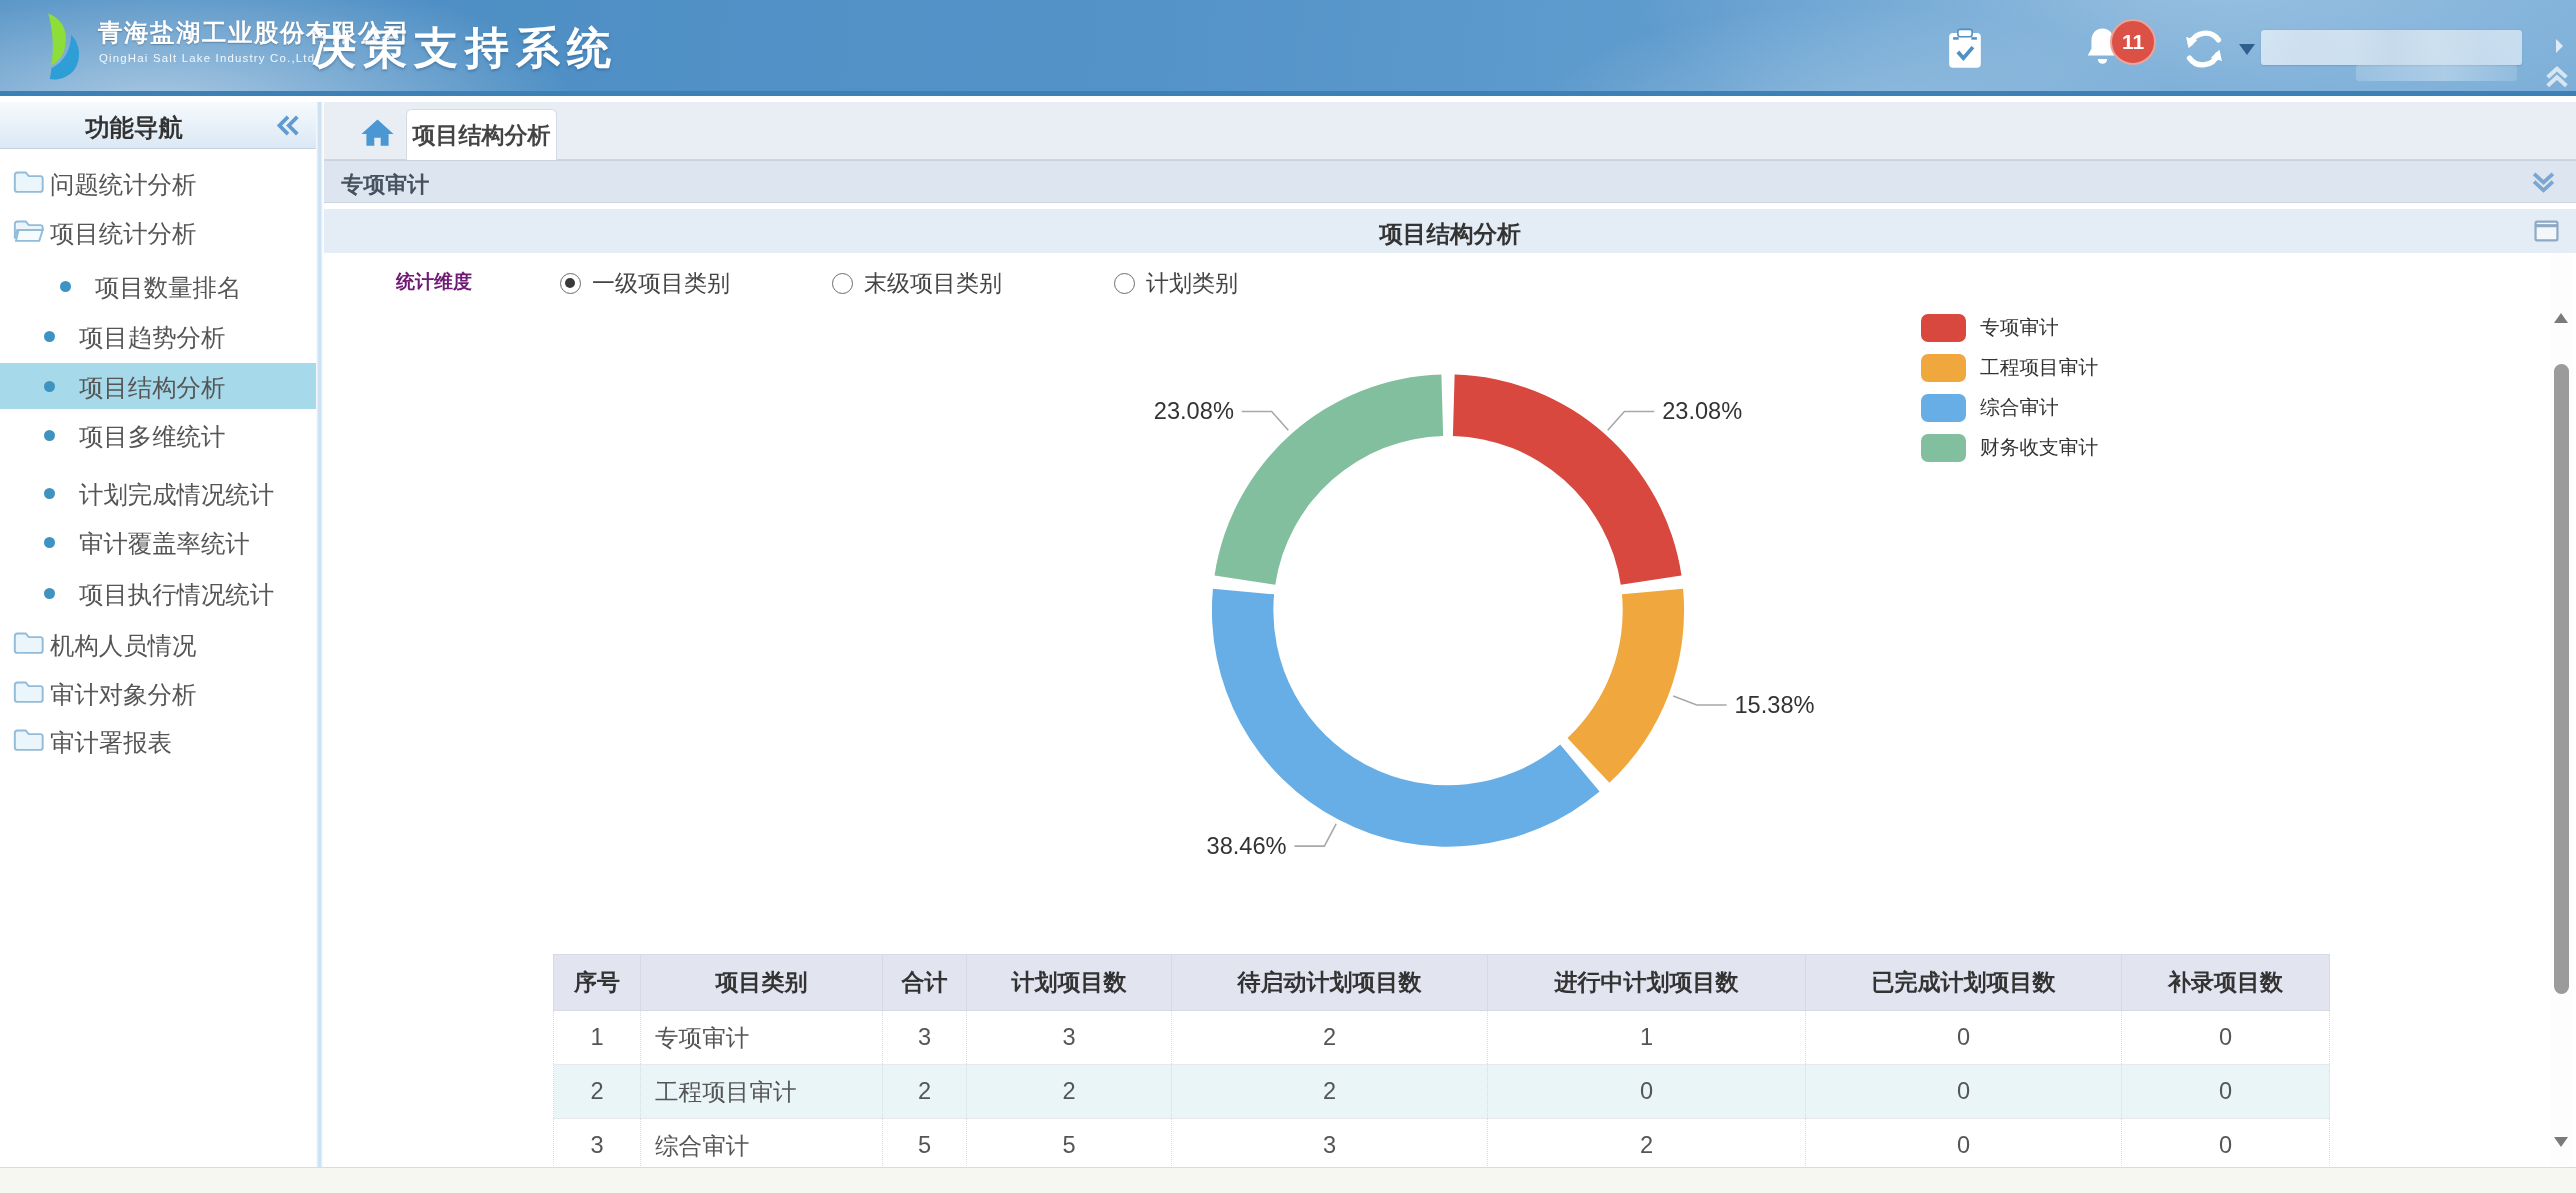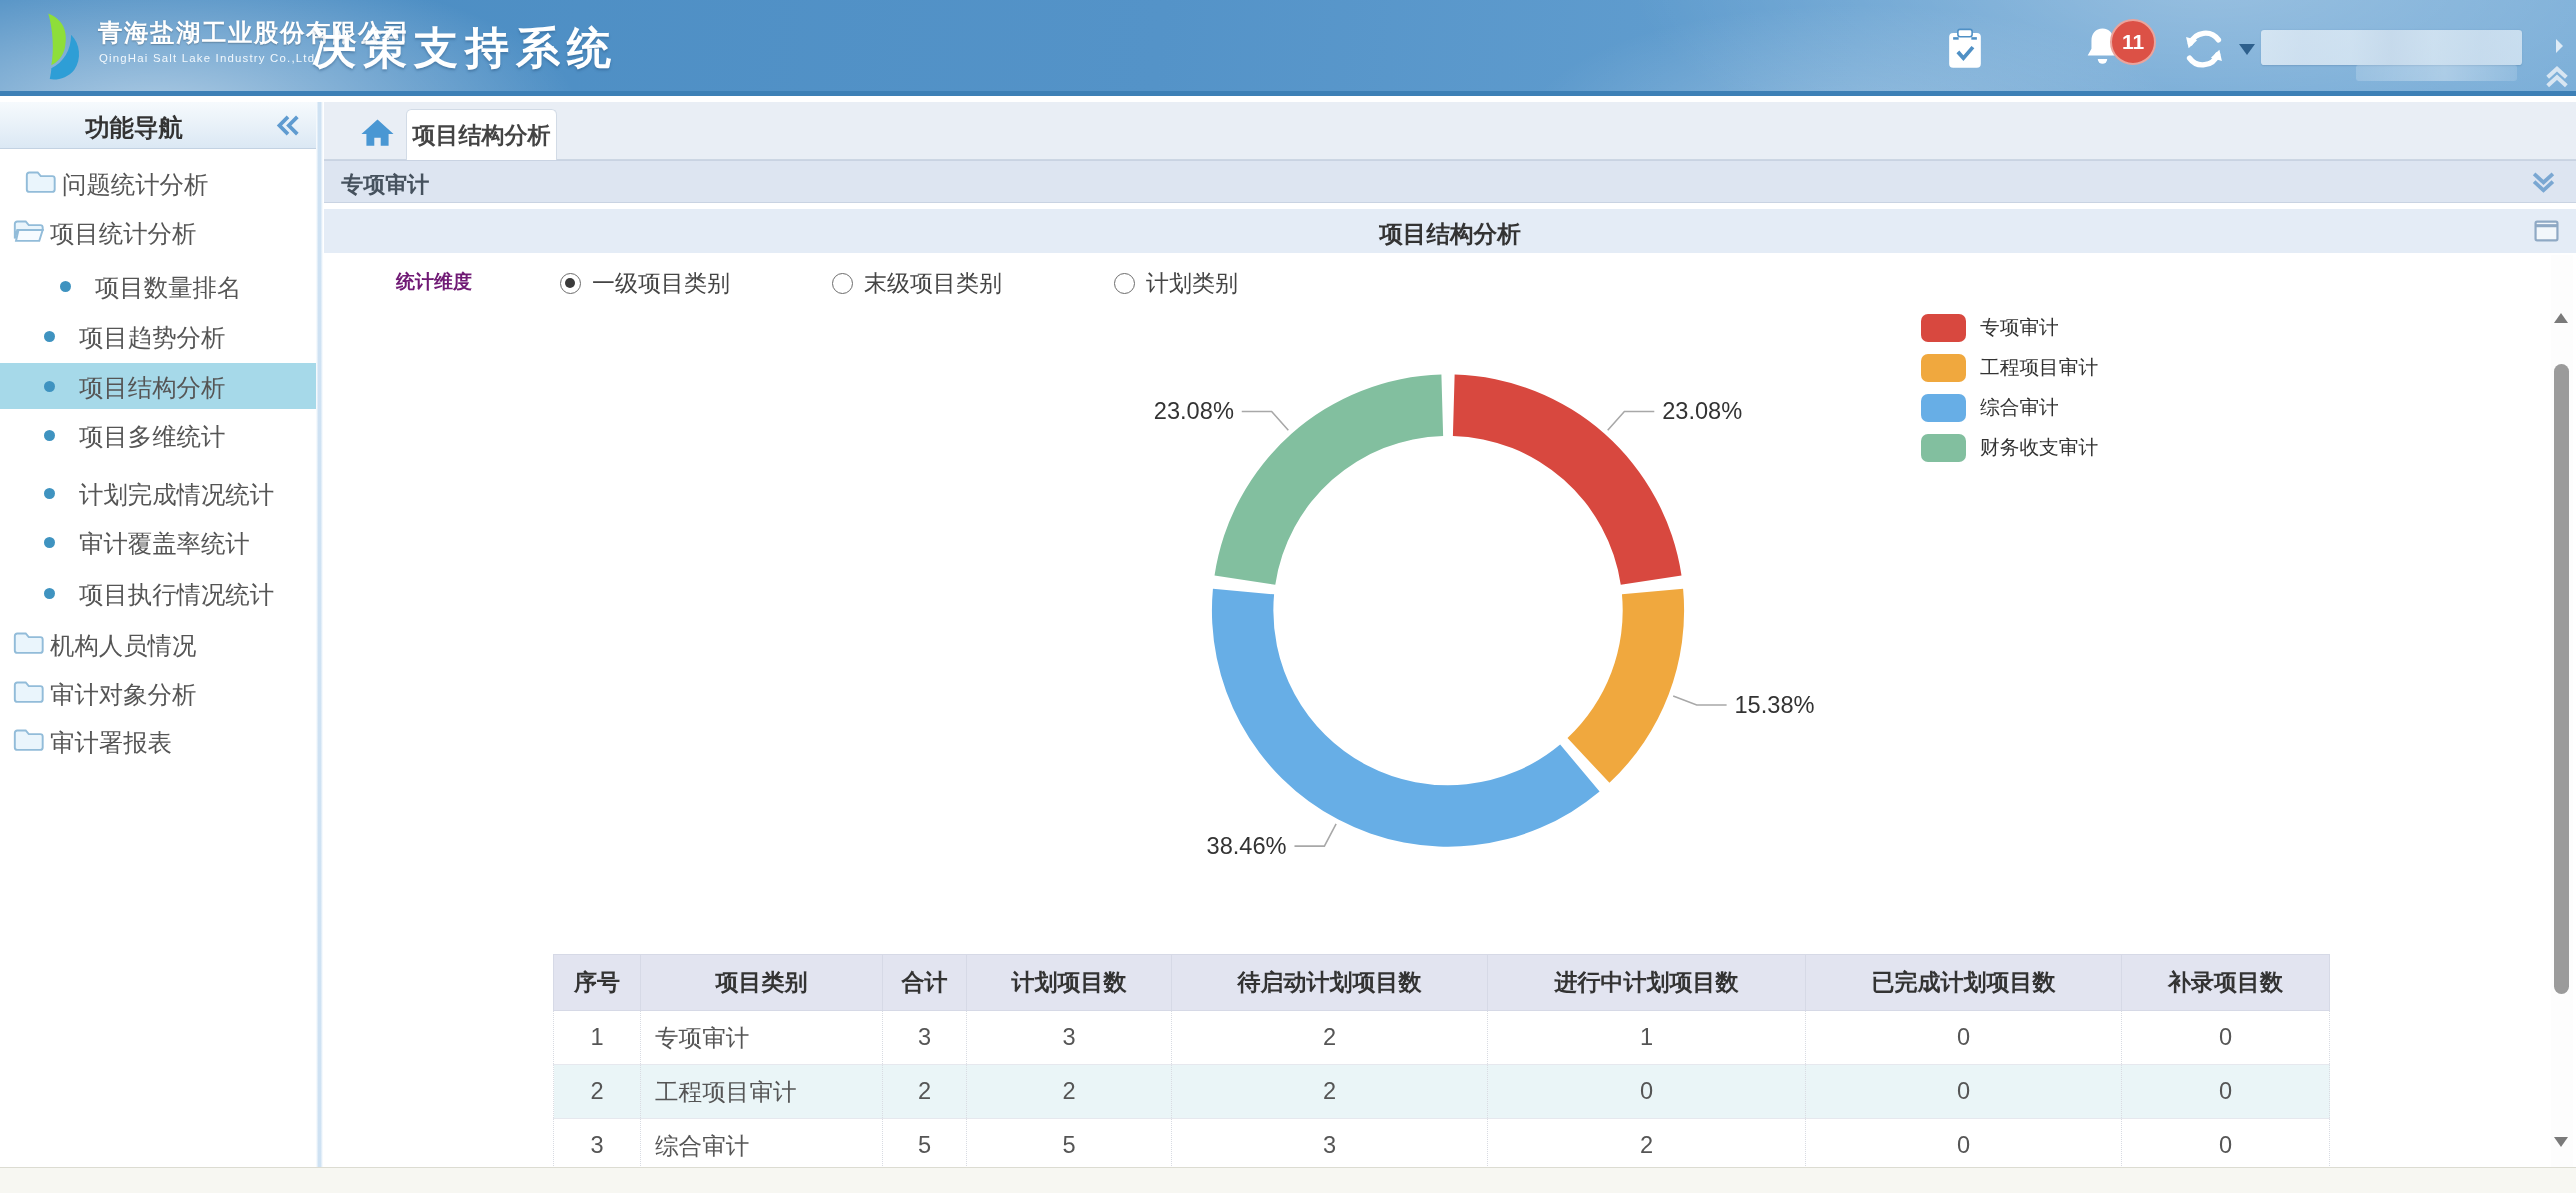--- a/index.html
+++ b/index.html
@@ -153,21 +153,21 @@
 
 <div class="sidebar">
   <div class="side-head">
     <div class="side-title">功能导航</div>
     <svg class="side-collapse" width="28" height="25" viewBox="0 0 18 16">
       <polyline points="9,2.5 3.5,8 9,13.5" fill="none" stroke="#5f9bd0" stroke-width="2.4"></polyline>
       <polyline points="15,2.5 9.5,8 15,13.5" fill="none" stroke="#5f9bd0" stroke-width="2.4"></polyline>
     </svg>
   </div>
   <div id="side-items">
-      <div class="side-item folder" style="top: 58px; margin-left: 12px;">
+      <div class="side-item folder" style="top: 58px;">
         <svg class="fold-ico" width="31.5" height="24.4" viewBox="0 0 26 20">
           <path d="M1.5 4 a2 2 0 0 1 2 -2 h7 l2.5 3 h9.5 a2 2 0 0 1 2 2 v9 a2 2 0 0 1 -2 2 h-19 a2 2 0 0 1 -2 -2 z" fill="#eaf5fc" stroke="#92bcd9" stroke-width="1.6"></path>
         </svg>
         <span class="lbl">问题统计分析</span>
       </div>
       <div class="side-item folder" style="top: 107px;">
         <svg class="fold-ico" width="31.5" height="24.4" viewBox="0 0 26 20">
           <path d="M1.5 4 a2 2 0 0 1 2 -2 h7 l2.5 3 h9.5 a2 2 0 0 1 2 2 v2 h-21 l-2 7 z" fill="#eaf5fc" stroke="#92bcd9" stroke-width="1.6"></path>
           <path d="M4.5 9 h20 l-2.8 9 h-19.2 z" fill="#f6fbff" stroke="#92bcd9" stroke-width="1.6"></path>
         </svg>

